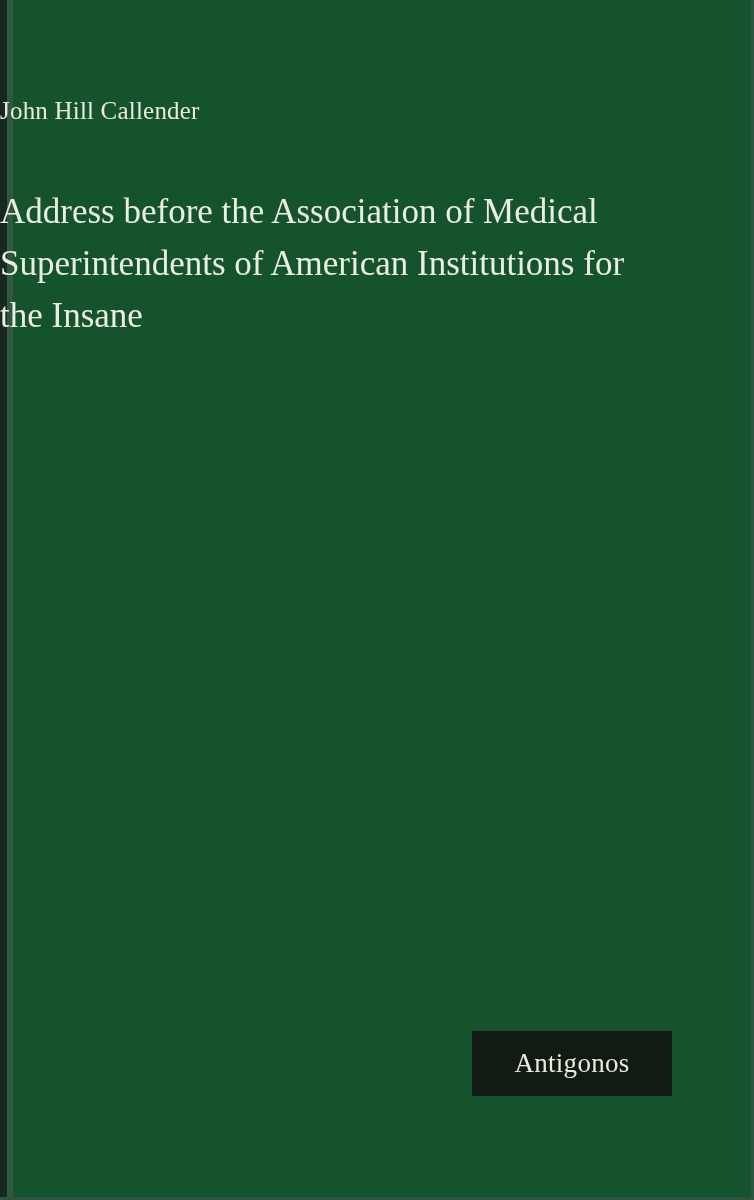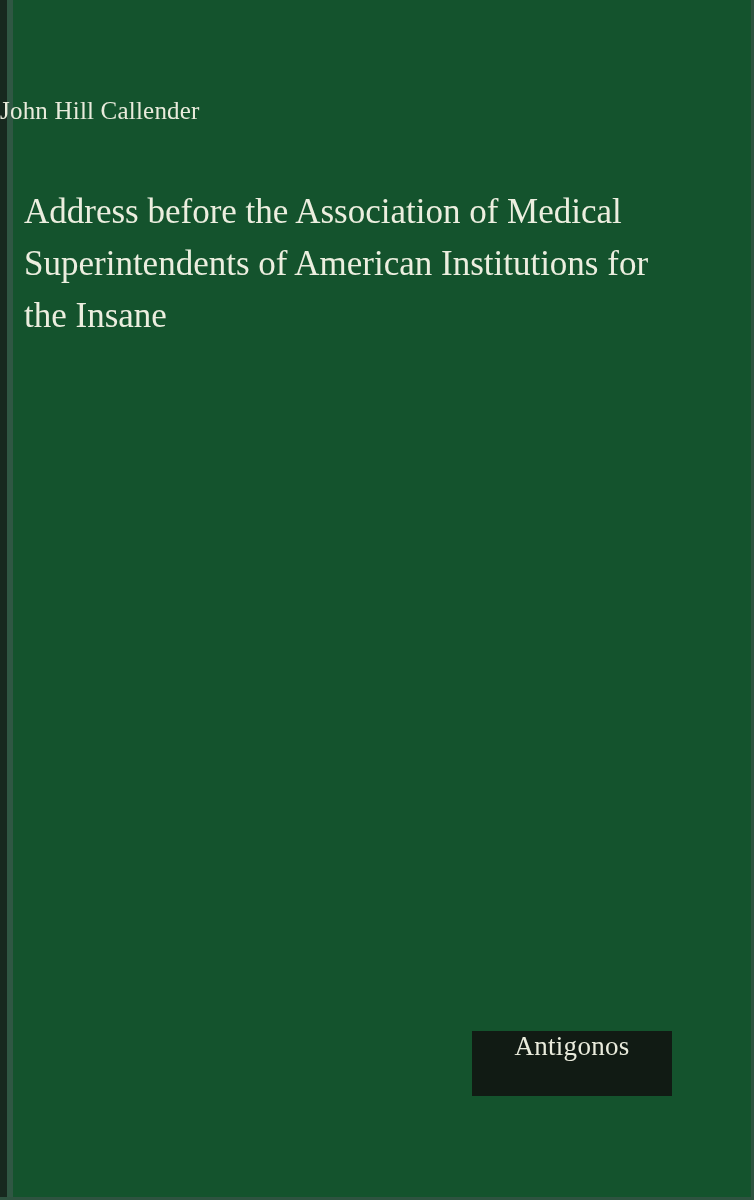--- a/index.html
+++ b/index.html
@@ -66,30 +66,30 @@
     margin: 0 0 60px 0;
     font-weight: normal;
   }
   .title {
     font-size: 35px;
     line-height: 52px;
     color: #eceedf;
     margin: 0;
     font-weight: normal;
     max-width: 660px;
-    padding-left: 24px;
   }
   .publisher-plate {
     position: absolute;
     left: 472px;
     top: 1031px;
     width: 200px;
     height: 65px;
     background: #111b14;
     display: flex;
+    align-items: center;
     justify-content: center;
   }
   .publisher-name {
     font-size: 27px;
     color: #e9ebdc;
     letter-spacing: 0.3px;
   }
 </style>
 </head>
 <body>

